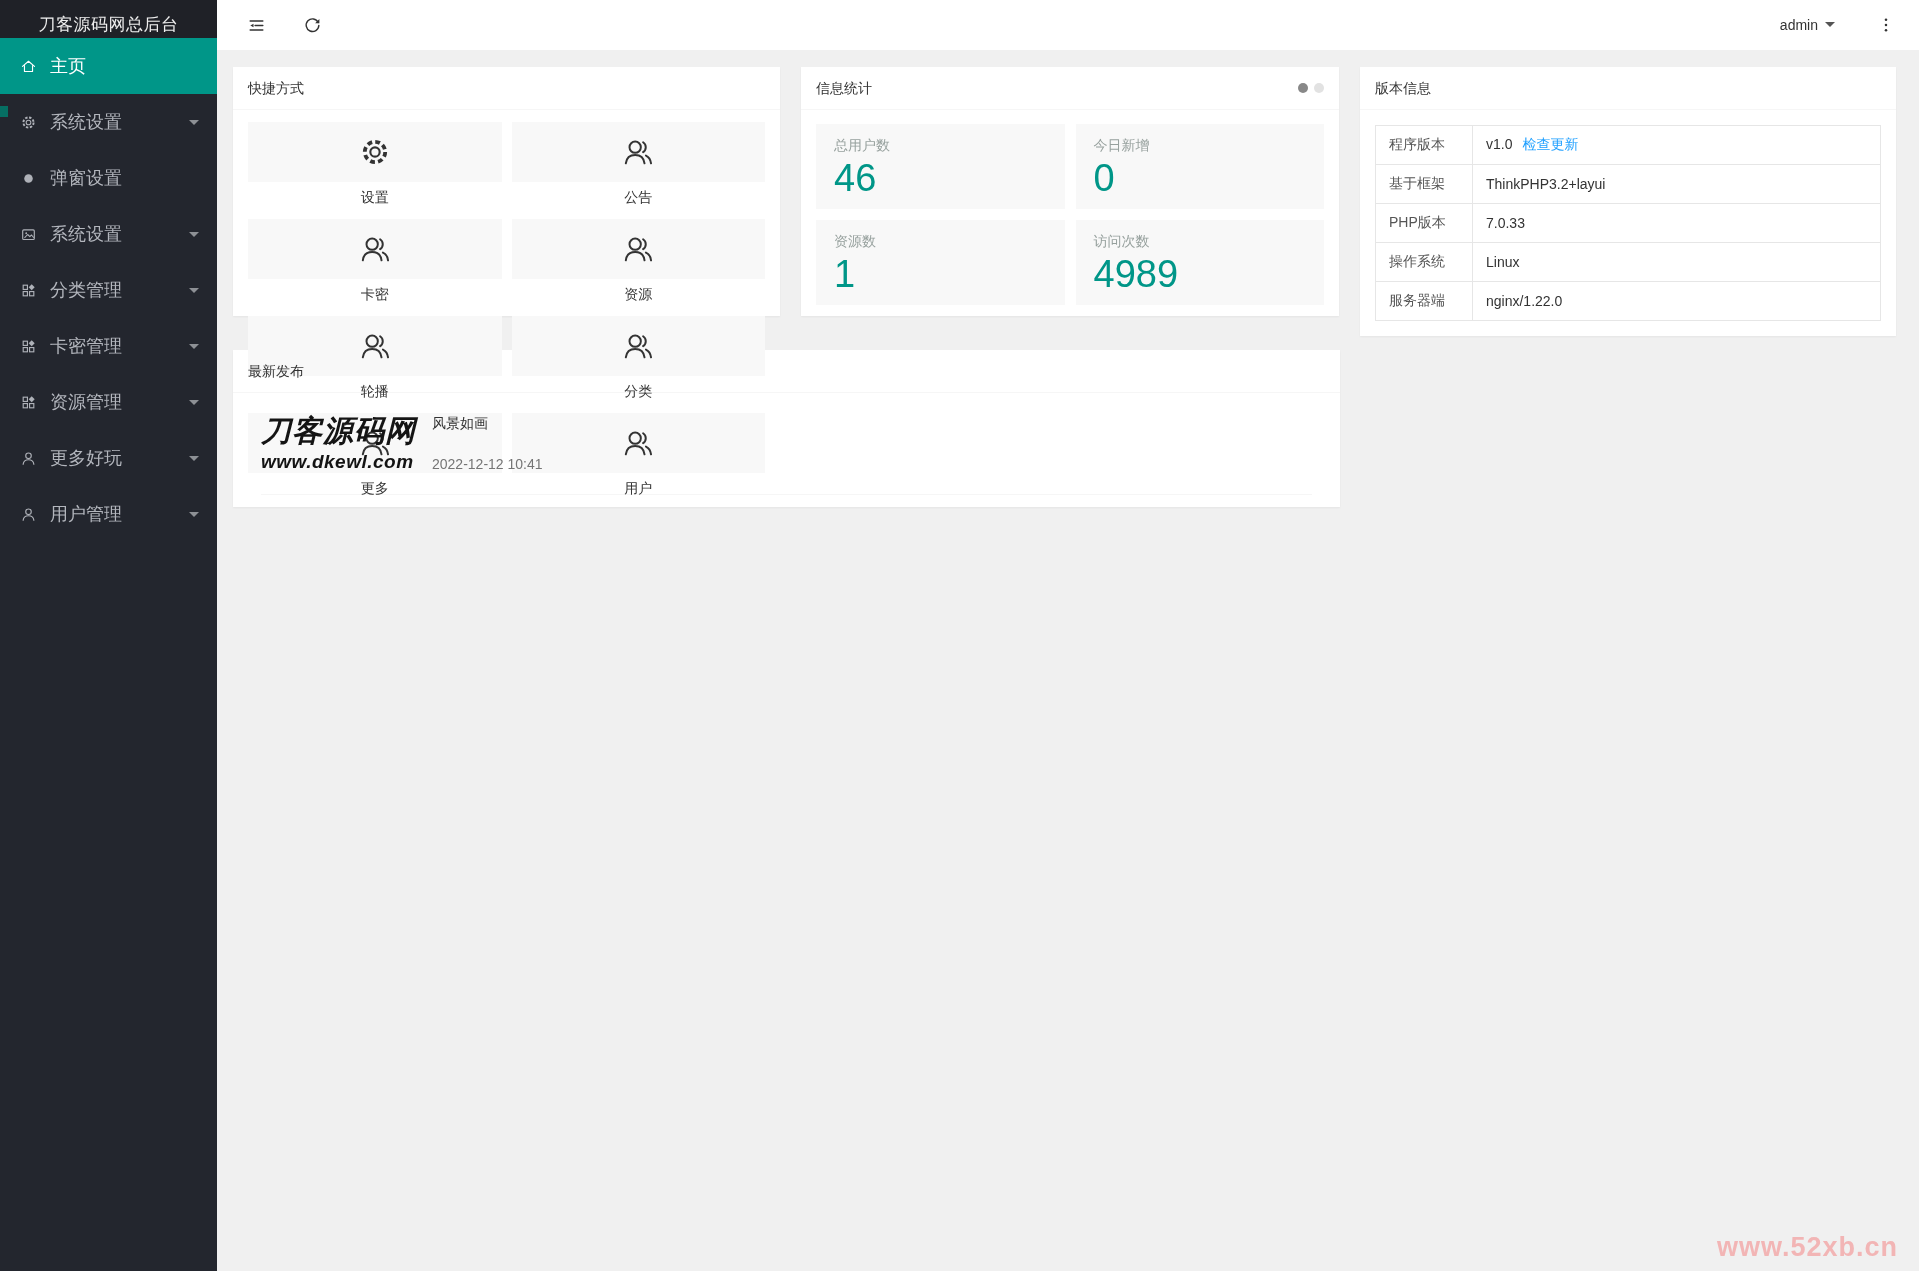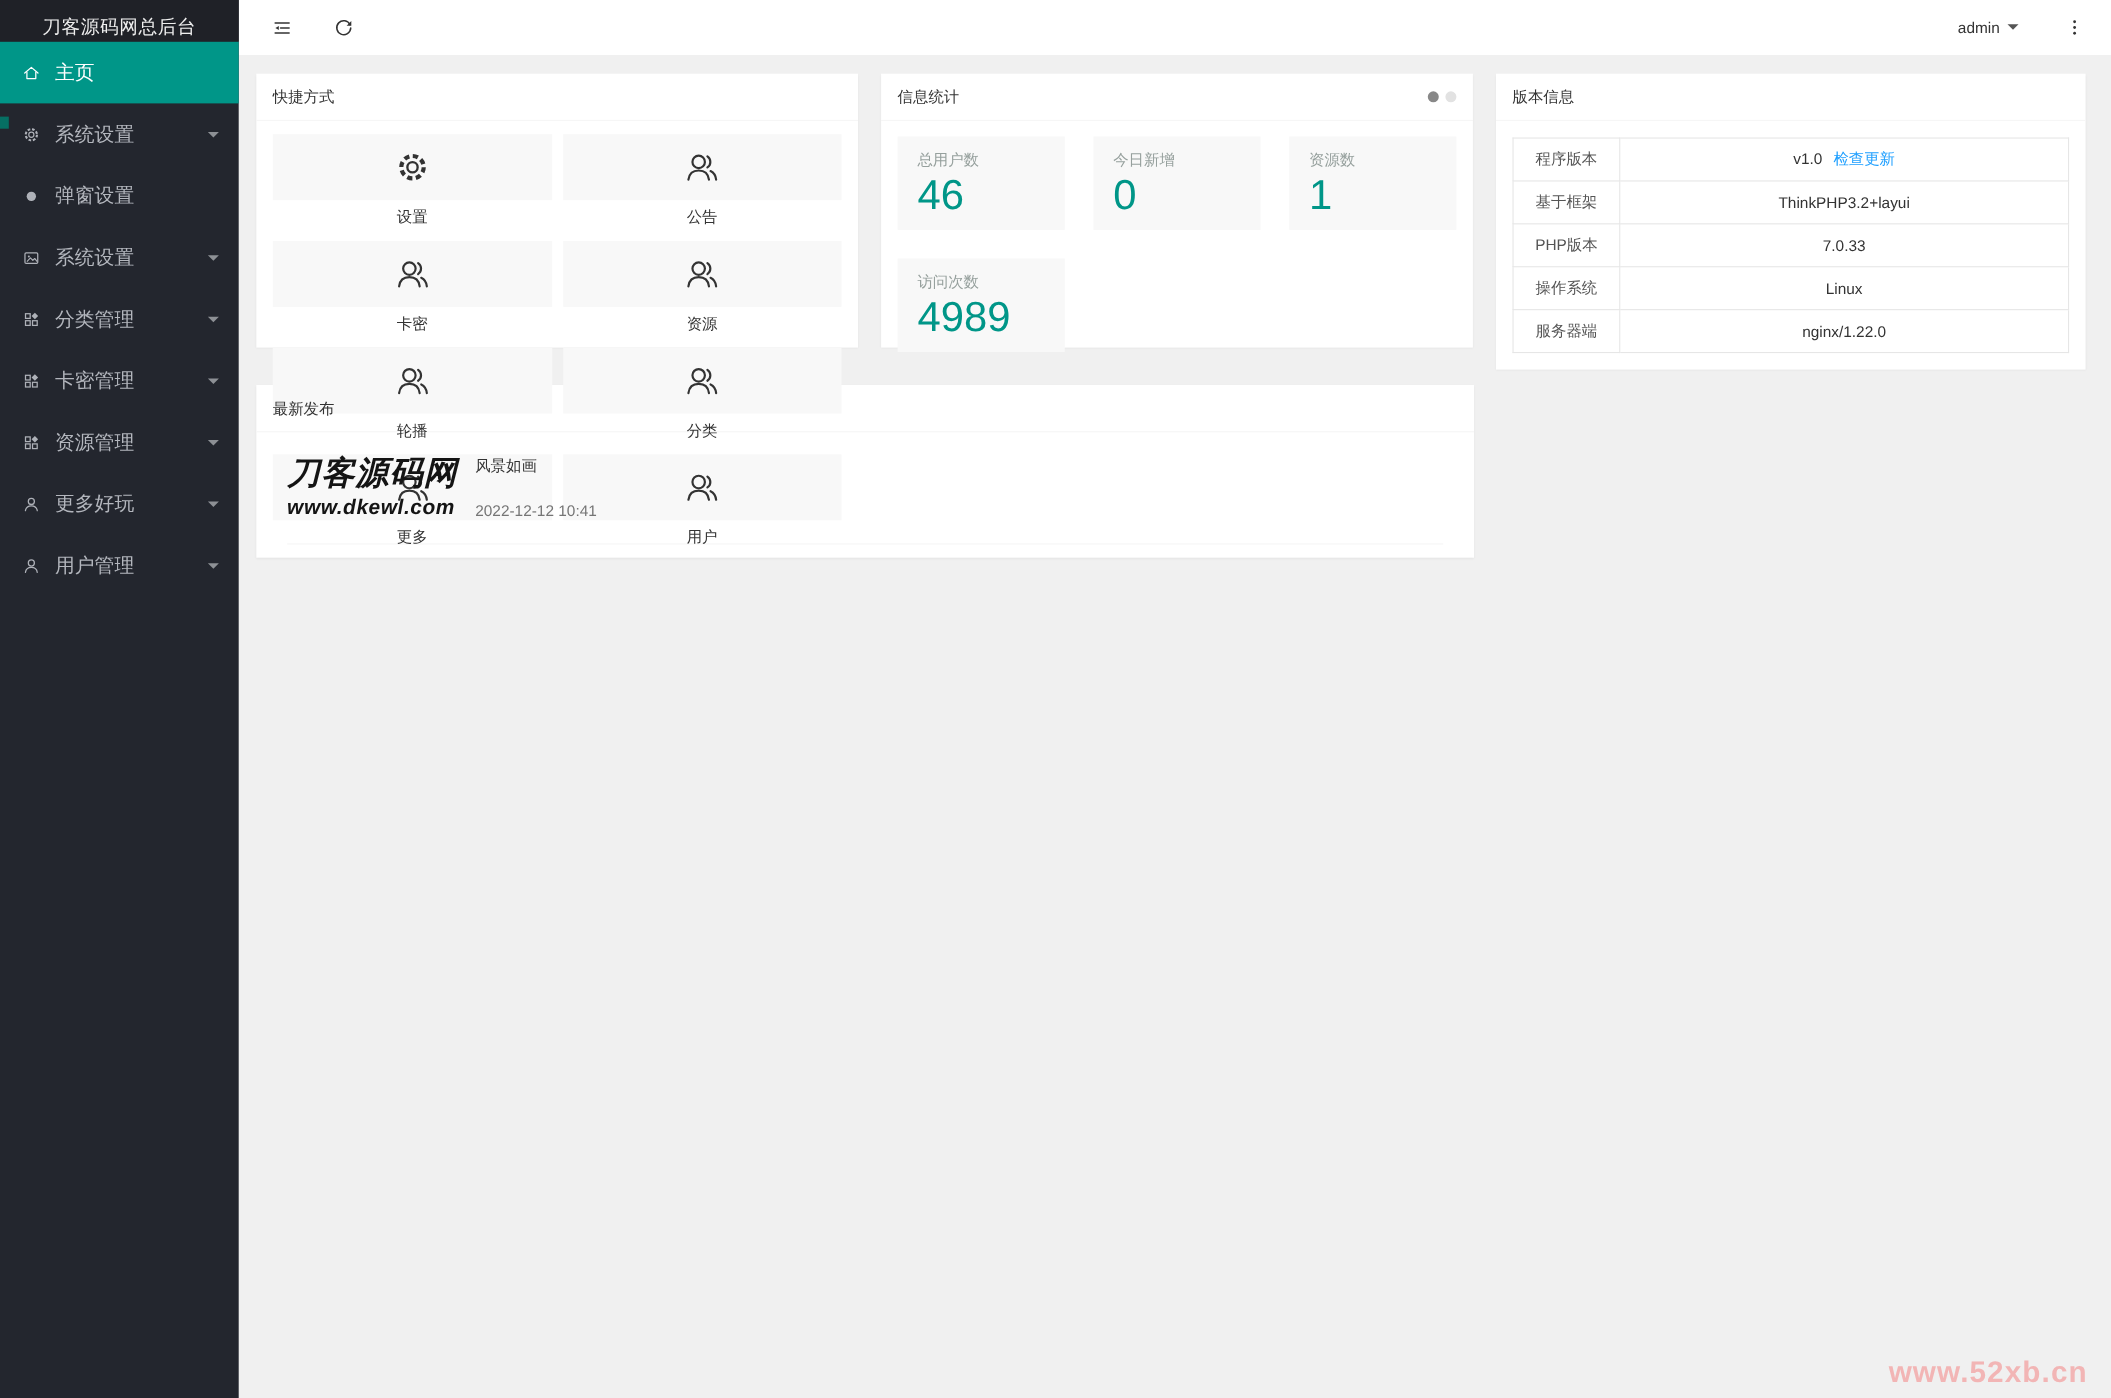--- a/index.html
+++ b/index.html
@@ -67,29 +67,29 @@
     height:60px; background:#f8f8f8; display:flex; align-items:center; justify-content:center;
     cursor:pointer; color:#333;
   }
   .sc-tile svg { width:34px; height:34px; }
   .sc-label { font-size:14px; color:#333; padding:7px 0 12px; }
 
   .card-stats { width:538px; height:249px; }
   .dots { display:flex; gap:6px; }
   .dot { width:10px; height:10px; border-radius:50%; background:#e2e2e2; cursor:pointer; }
   .dot.active { background:#888888; }
-  .st-body { padding:14px 15px; display:grid; grid-template-columns:1fr 1fr 1fr; gap:26px; }
+  .st-body { padding:14px 15px; display:grid; grid-template-columns:1fr 1fr; gap:11px; }
   .st-box { background:#f8f8f8; padding:13px 18px 14px; height:85px; }
   .st-label { font-size:14px; color:#96a09d; }
   .st-value { font-size:38px; color:#009688; line-height:1.15; margin-top:2px; }
 
   .card-version { flex:1; }
   .vr-body { padding:15px; }
   table.vtable { width:100%; border-collapse:collapse; }
-  .vtable th, .vtable td { border:1px solid #e6e6e6; height:39px; font-weight:normal; text-align:center; padding:0 13px; font-size:14px; }
+  .vtable th, .vtable td { border:1px solid #e6e6e6; height:39px; font-weight:normal; text-align:left; padding:0 13px; font-size:14px; }
   .vtable th { width:97px; color:#555; }
   .vtable td { color:#333; }
   .vlink { color:#1E9FFF; text-decoration:none; margin-left:10px; cursor:pointer; }
 
   .row2 { margin-top:14px; }
   .card-latest { width:1107px; }
   .lt-body { padding:14px 28px 12px; }
   .post { display:flex; align-items:center; gap:19px; padding:8px 0 22px; border-bottom:1px solid #f6f6f6; cursor:pointer; }
   .post-logo { width:152px; color:#141414; font-style:italic; font-weight:bold; line-height:1; }
   .post-logo .l1 { font-size:30px; letter-spacing:1px; white-space:nowrap; }

